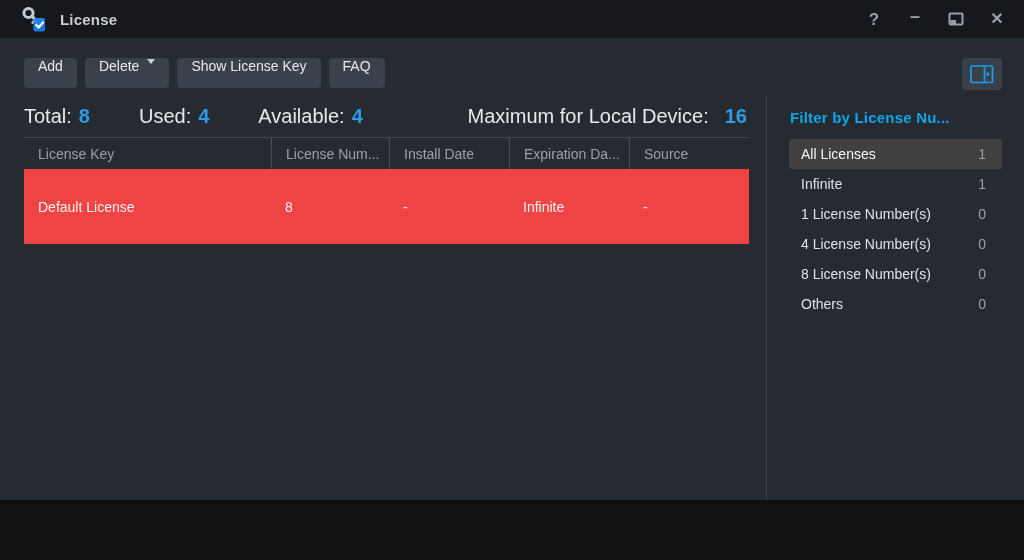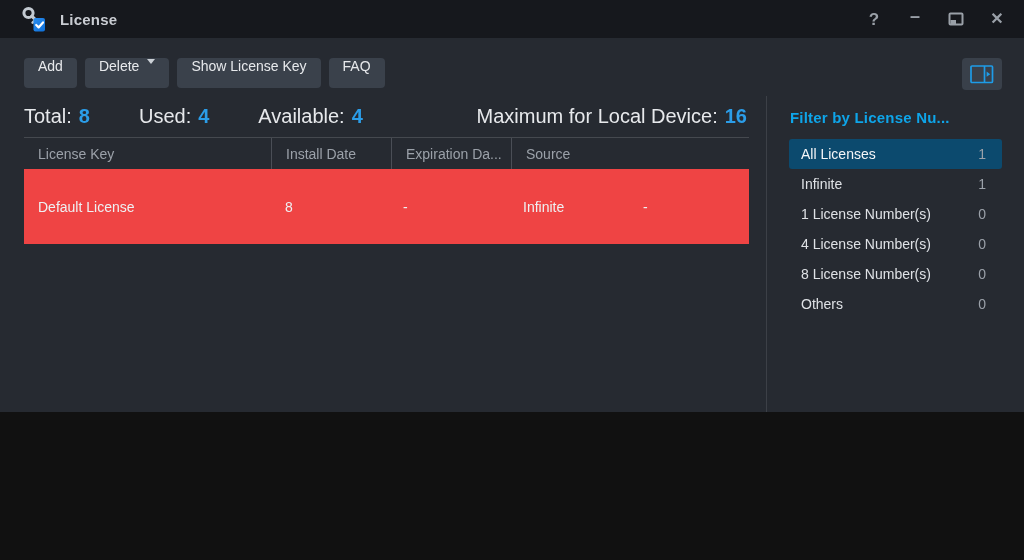--- a/index.html
+++ b/index.html
@@ -1,18 +1,18 @@
 <!DOCTYPE html>
 <html style="--accent: #2b9de8;"><head>
 <meta charset="utf-8">
 <style>
   :root { --accent:#2b9de8; }
   * { margin:0; padding:0; box-sizing:border-box; }
   body { width:1024px; height:560px; font-family:"Liberation Sans", sans-serif; background:#111; overflow:hidden; }
-  .screen { position:relative; width:1024px; height:412px; background:#17191e; overflow:hidden; }
+  .screen { position:relative; width:1024px; height:500px; background:#17191e; overflow:hidden; }
 
   
   .wallpaper { position:absolute; left:0; bottom:0; width:1024px; height:9px;
     background:linear-gradient(90deg,#43392e 0%,#5f5242 2%,#84745c 4%,#55483a 6%,#3c342c 8%,
       #6e6252 10%,#9c9288 12%,#c0b8ac 14%,#6a6054 17%,#4a423a 20%,#5c5348 24%,#3e3830 28%,
       #55504a 32%,#2e2a26 36%,#3a3f45 40%,#4e545c 44%,#8fa0ae 47%,#aebecb 50%,#5a626c 52%,
       #3c3832 55%,#514840 58%,#8d7a3f 60%,#c9a83f 61%,#5e523c 63%,#4a4640 66%,#3a3a3e 69%,
       #9fb4c4 71%,#cfe0ea 73%,#6a7582 75%,#4a4a4e 78%,#403c38 82%,#55504c 86%,#3e3b3a 90%,
       #566066 94%,#76848e 97%,#4e565e 100%); }
 
@@ -35,21 +35,21 @@
   .caret { width:0; height:0; border-left:4px solid transparent; border-right:4px solid transparent; border-top:5px solid #ccd1d7; margin-top:1px; }
   .toggle-btn { margin-left:auto; margin-right:0; width:40px; height:32px; background:#39404a; border:none; border-radius:4px;
     display:flex; align-items:center; justify-content:center; cursor:pointer; }
 
   
   .content { flex:1; display:flex; min-height:0; }
   .main { flex:1; min-width:0; display:flex; flex-direction:column; padding:0 17px 10px 24px; }
 
   .stats { flex:none; height:41px; display:flex; align-items:center; font-size:20px; color:#e7e9ec; }
   .stat { display:flex; align-items:center; margin-right:49px; }
-  .stat.max { margin-left:auto; margin-right:2px; }
+  .stat.max { margin-left:auto; margin-right:2px;gap:9px; }
   .stat .val { color:var(--accent); font-weight:bold; margin-left:7px; }
 
   .grid { flex:1; display:flex; flex-direction:column; border-top:1px solid #45494f; min-height:0; }
   .thead { flex:none; height:31px; display:flex; align-items:stretch; color:#9ba1a9; font-size:14px; }
   .th { display:flex; align-items:center; padding-left:14px; overflow:hidden; white-space:nowrap; }
   .th + .th { border-left:1px solid #4a4e56; }
   .col-key { width:247px; flex:none; }
   .col-num { width:118px; flex:none; }
   .col-install { width:120px; flex:none; }
   .col-exp { width:120px; flex:none; }
@@ -66,21 +66,21 @@
   .refresh-btn { width:24px; height:24px; display:flex; align-items:center; justify-content:center; cursor:pointer; margin-right:2px; }
 
   .vdivider { flex:none; width:1px; background:#3c4047; }
 
   
   .sidebar { flex:none; width:257px; padding:11px 22px 0 22px; }
   .sb-title { font-size:15px; font-weight:bold; color:#0ea5e9; letter-spacing:.2px; margin:2px 0 13px 1px; white-space:nowrap; }
   .sb-item { height:30px; display:flex; align-items:center; padding:0 16px 0 12px; border-radius:3px;
     color:#dfe2e6; font-size:14px; cursor:pointer; }
   .sb-item .count { margin-left:auto; color:#9ba1a9; }
-  .sb-item.selected { background:#0c4a6e; color:#f5f6f8; }
+  .sb-item.selected { background:#404040; color:#f5f6f8; }
 </style>
 </head>
 <body>
 
 <div class="screen">
   <div class="wallpaper"></div>
 
   <div class="window">
 
     <div class="titlebar">
@@ -153,20 +153,21 @@
           </div>
           <div class="stat max">
             <span>Maximum for Local Device:</span>
             <span class="val">16</span>
           </div>
         </div>
 
         <div class="grid">
           <div class="thead">
             <div class="th col-key">License Key</div>
+            <div class="th col-num">License Num...</div>
             <div class="th col-install">Install Date</div>
             <div class="th col-exp">Expiration Da...</div>
             <div class="th col-src">Source</div>
           </div>
 
           <div class="trow">
             <div class="td col-key">Default License</div>
             <div class="td col-num">8</div>
             <div class="td col-install">-</div>
             <div class="td col-exp">Infinite</div>

